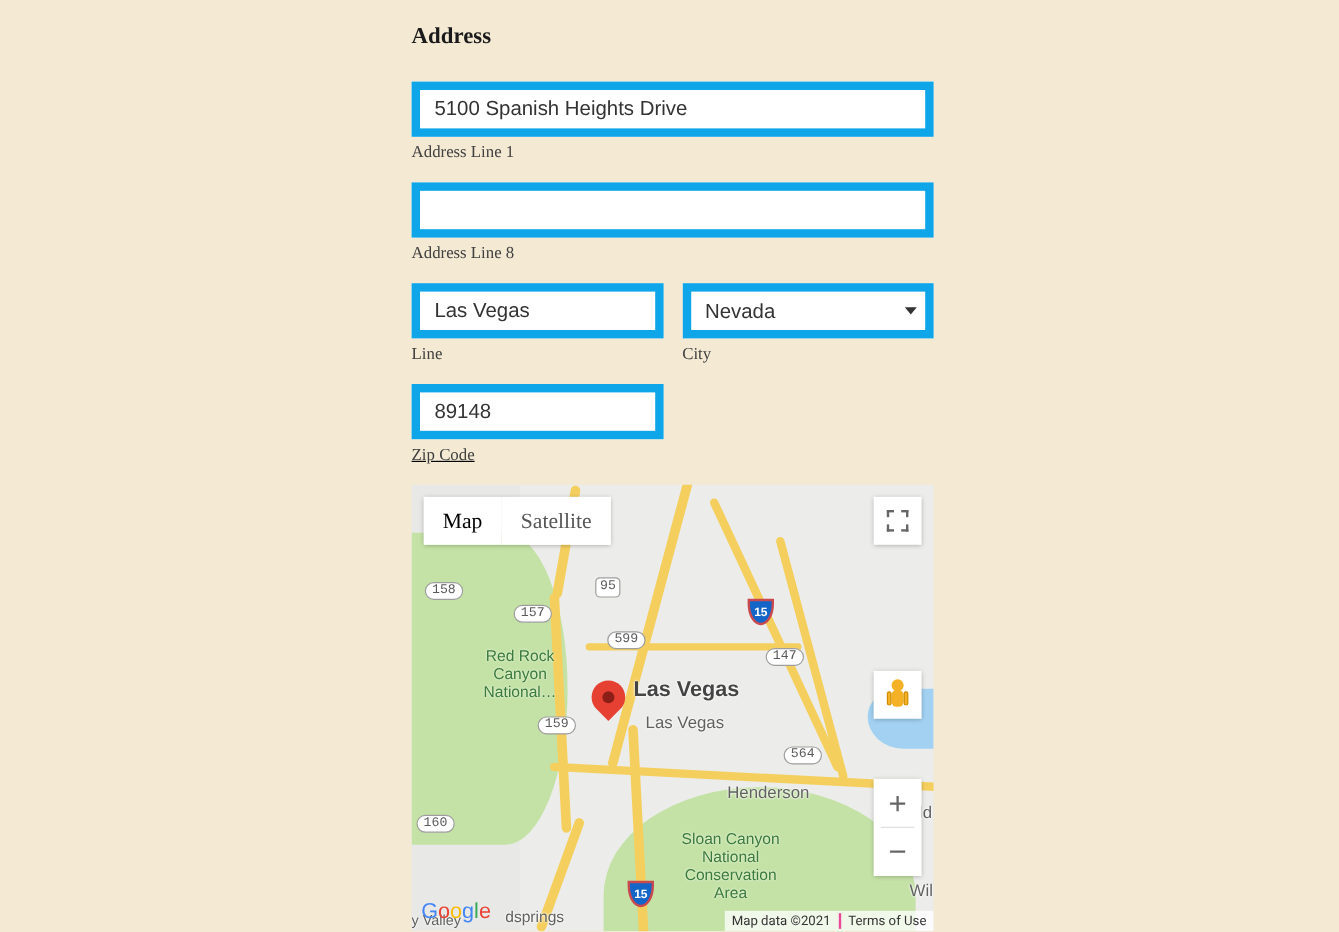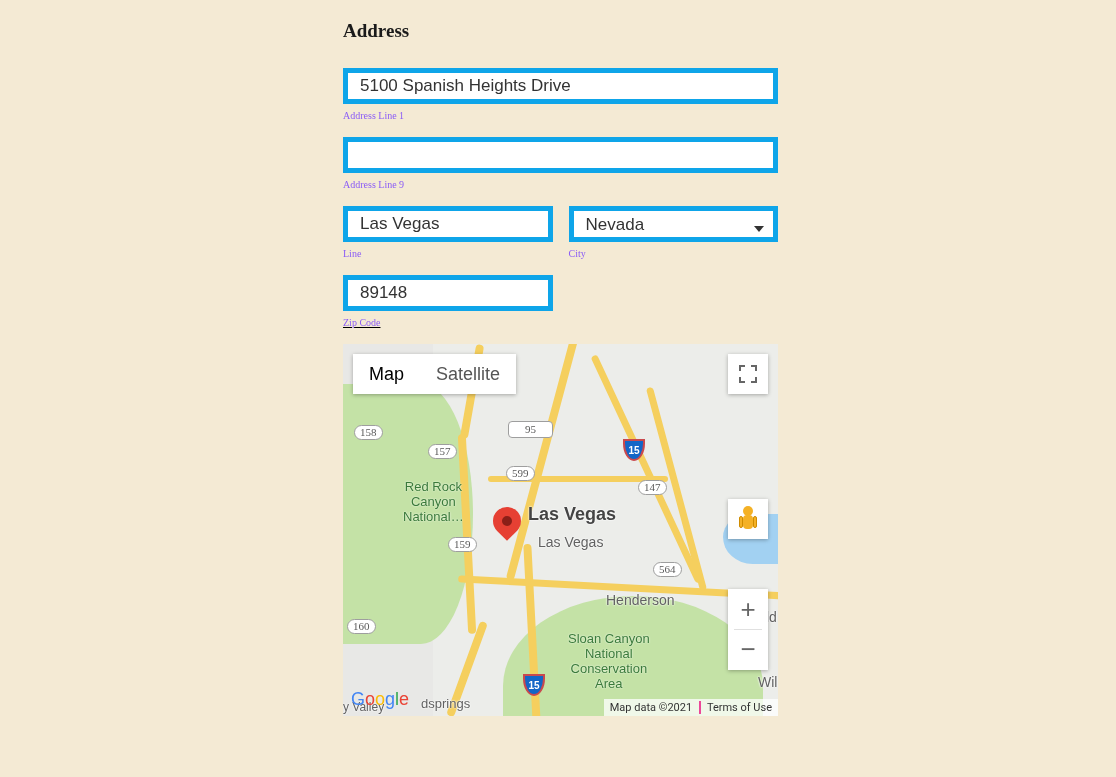--- a/index.html
+++ b/index.html
@@ -20,22 +20,22 @@
   .heading {
     font-family: Georgia, 'Times New Roman', serif;
     font-weight: bold;
     font-size: 19px;
     color: #1a1a1a;
     margin: 0 0 26px 0;
   }
   .field { margin-bottom: 4px; }
   .input, .select {
     width: 100%;
-    height: 36px;
-    border: 5px solid #0ea5e9;
+    height: 46px;
+    border: 7px solid #0ea5e9;
     background: #fff;
     font-size: 17px;
     color: #333;
     padding: 0 12px;
     font-family: Arial, Helvetica, sans-serif;
   }
   .select {
     appearance: none;
     -webkit-appearance: none;
     background-image: none;
@@ -49,22 +49,22 @@
     right: 14px;
     top: 20px;
     width: 0; height: 0;
     border-left: 5px solid transparent;
     border-right: 5px solid transparent;
     border-top: 6px solid #333;
     pointer-events: none;
   }
   .sublabel {
     font-family: Georgia, 'Times New Roman', serif;
-    font-size: 10px;
-    color: #8b5cf6;
+    font-size: 14px;
+    color: #404040;
     margin: 6px 0 16px 0;
   }
   .row { display: flex; gap: 16px; }
   .col { flex: 1; }
   .zip-col { width: 210px; text-decoration: underline; }
 
   
   .map {
     width: 435px;
     height: 372px;
@@ -104,21 +104,21 @@
   
   .shield {
     position: absolute;
     background: #fff;
     border: 1px solid #9e9e9e;
     border-radius: 10px;
     font-size: 11px;
     color: #5a5a5a;
     padding: 1px 5px;
     line-height: 1;
-    font-family: Liberation Serif, serif;
+    font-family: Liberation Mono, monospace;
   }
   .interstate {
     position: absolute;
     width: 22px; height: 22px;
     background: #1366c7;
     border: 2px solid #c9494e;
     border-radius: 0 0 50% 50% / 0 0 80% 80%;
     color: #fff;
     font-size: 10px;
     font-weight: bold;
@@ -170,21 +170,21 @@
 
   
   .map-tabs {
     position: absolute; left: 10px; top: 10px; height: 40px;
     display: flex;
     box-shadow: 0 1px 4px rgba(0,0,0,0.3);
   }
   .map-tab {
     background: #fff;
     font-size: 18px;
-    font-family: Liberation Sans, sans-serif;
+    font-family: Liberation Serif, serif;
     color: #000;
     display: flex;
     align-items: center;
     padding: 0 16px;
     cursor: pointer;
   }
   .map-tab.active { font-weight: 500; color: #000; }
   .map-tab:not(.active) { color: #565656; }
 
   .map-btn {
@@ -246,21 +246,21 @@
   <h3 class="heading">Address</h3>
 
   <div class="field">
     <input class="input" type="text" value="5100 Spanish Heights Drive" style="">
   </div>
   <div class="sublabel">Address Line 1</div>
 
   <div class="field">
     <input class="input" type="text" value="" style="">
   </div>
-  <div class="sublabel">Address Line 9</div>
+  <div class="sublabel">Address Line 8</div>
 
   <div class="row">
     <div class="col">
       <div class="field">
         <input class="input" type="text" value="Las Vegas" style="">
       </div>
       <div class="sublabel">Line</div>
     </div>
     <div class="col">
       <div class="field select-wrap">
@@ -294,21 +294,21 @@
     <div class="hwy" style="left:185px; top:200px; width:8px; height:180px; transform:rotate(-3deg);"></div>
     <div class="hwy" style="left:115px; top:240px; width:330px; height:7px; transform:rotate(3deg);"></div>
     <div class="hwy" style="left:145px; top:132px; width:180px; height:6px;"></div>
     <div class="hwy" style="left:300px; top:0; width:7px; height:250px; transform:rotate(-25deg);"></div>
     <div class="hwy" style="left:330px; top:40px; width:7px; height:210px; transform:rotate(-15deg);"></div>
 
     <div class="shield" style="left:11px; top:81px;">158</div>
     <div class="shield" style="left:85px; top:100px;">157</div>
     <div class="shield" style="left:105px; top:193px;">159</div>
     <div class="shield" style="left:4px; top:275px;">160</div>
-    <div class="shield" style="left:165px; top:77px; border-radius:4px; padding:2px 16px;">95</div>
+    <div class="shield" style="left:153px; top:77px; border-radius:4px; padding:2px 3px;">95</div>
     <div class="shield" style="left:163px; top:122px;">599</div>
     <div class="shield" style="left:295px; top:136px;">147</div>
     <div class="shield" style="left:310px; top:218px;">564</div>
     <div class="interstate" style="left:280px; top:95px;">15</div>
     <div class="interstate" style="left:180px; top:330px;">15</div>
 
     <div class="place-primary" style="left:185px; top:160px;">Las Vegas</div>
     <div class="place" style="left:195px; top:190px;">Las Vegas</div>
     <div class="place" style="left:263px; top:248px;">Henderson</div>
     <div class="place" style="left:398px; top:265px;">Bould</div>

